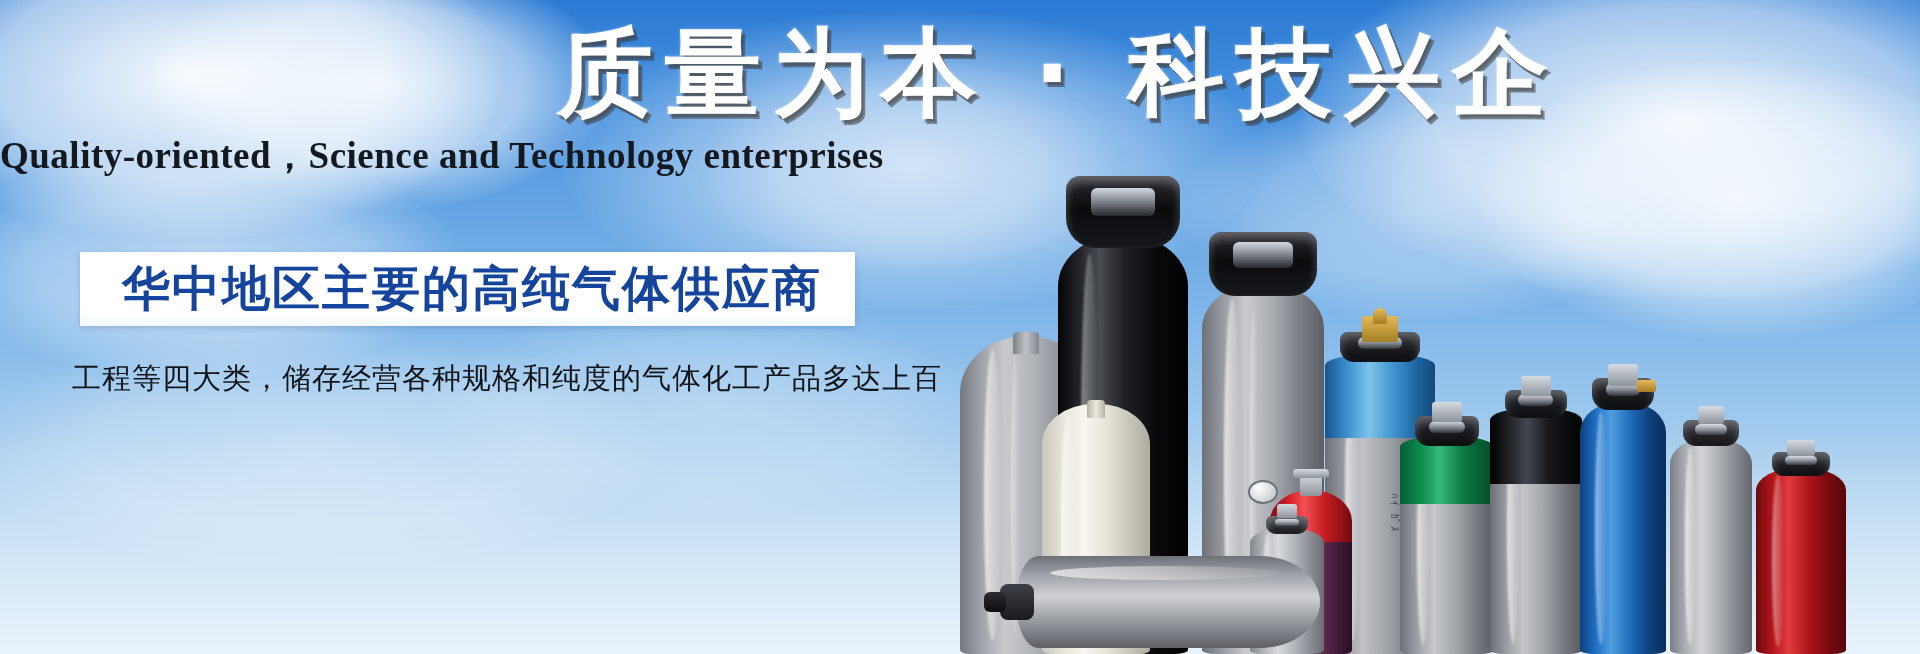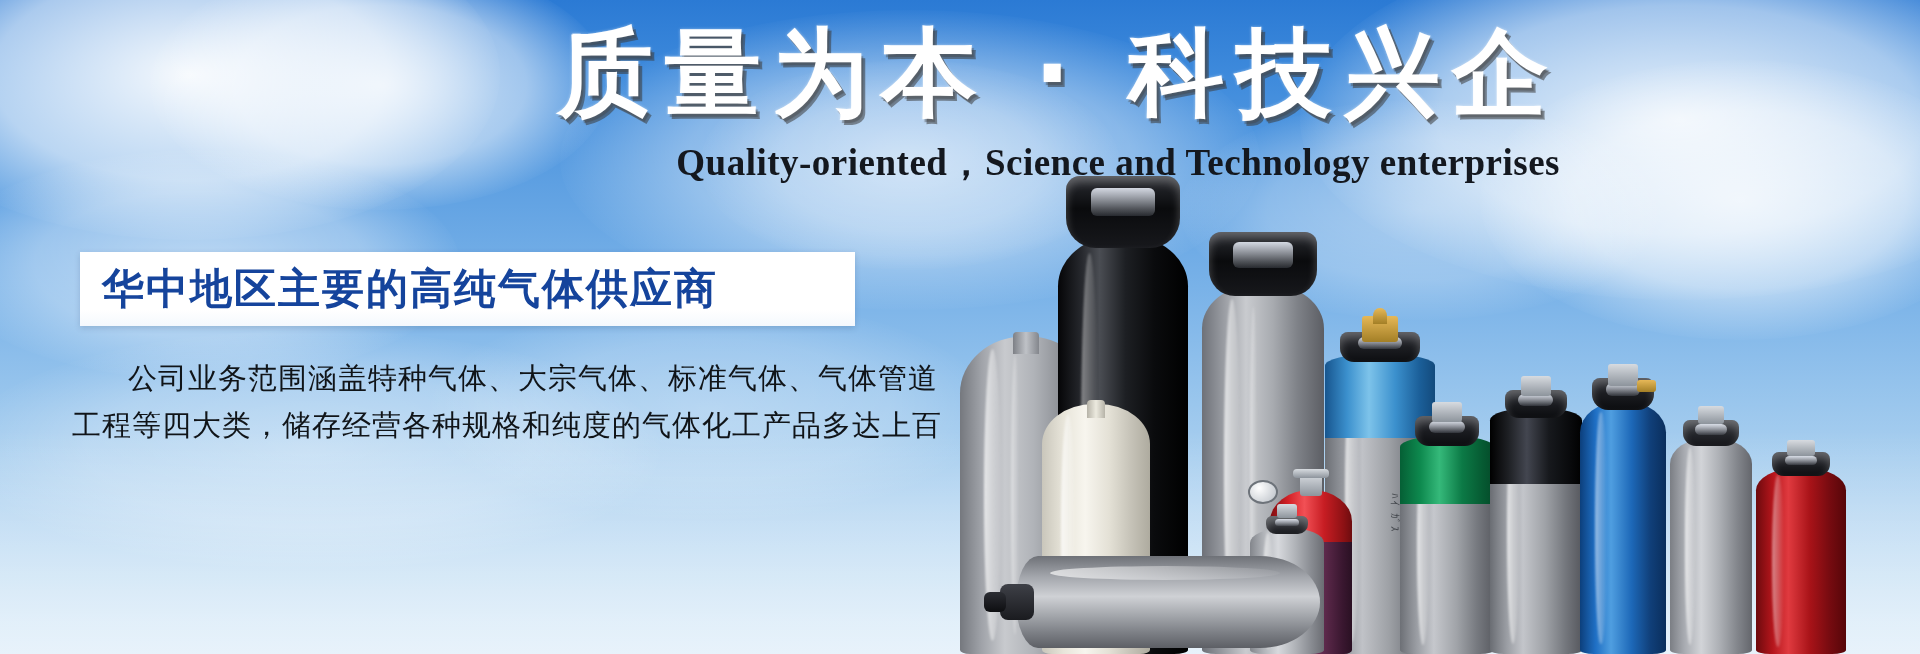--- a/index.html
+++ b/index.html
@@ -54,46 +54,46 @@
     font-size:96px;
     line-height:1.08;
     letter-spacing:12px;
     color:#ffffff;
     text-shadow: 4px 5px 0 rgba(60,60,60,.55),
                  2px 3px 1px rgba(70,70,70,.45),
                  0 0 3px rgba(255,255,255,.5);
     white-space:nowrap;
   }
   #headline-en {
-    position:absolute; left:0; top:138px; width:1560px;
-    text-align:right;
+    position:absolute; left:0; top:131px; width:1560px;
+    text-align:left;
     font-family:"Liberation Serif","DejaVu Serif", serif;
     font-weight:bold;
     font-size:37px;
     letter-spacing:.5px;
     color:#14181f;
     white-space:nowrap;
   }
 
   
   #subtitle-box {
     position:absolute;
     left:80px; top:252px;
     width:775px; height:74px;
     background:linear-gradient(to bottom,#ffffff 0%,#ffffff 78%,#f4f8fd 100%);
     box-shadow:0 2px 6px rgba(20,50,90,.18);
     display:flex; align-items:center;
   }
   #subtitle-text {
     font-family:"DejaVu Sans","Liberation Sans", sans-serif;
     font-weight:bold;
-    font-size:42px;
+    font-size:48px;
     letter-spacing:2px;
     color:#15449c;
-    padding-left:22px;
+    padding-left:42px;
     white-space:nowrap;
   }
 
   
   #body-paragraph {
     position:absolute;
     left:72px; top:355px;
     width:790px;
     font-family:"DejaVu Serif","Liberation Serif", serif;
     font-size:29px;
@@ -183,21 +183,20 @@
   <div class="cloud" id="cloud-haze"></div>
 
   <div id="headline-cn">质量为本 · 科技兴企</div>
   <div id="headline-en">Quality-oriented，Science and Technology enterprises</div>
 
   <div id="subtitle-box">
     <span id="subtitle-text">华中地区主要的高纯气体供应商</span>
   </div>
 
   <div id="body-paragraph">
-    <div class="line first">公司业务范围涵盖特种气体、大宗气体、标准气体、气体管道</div>
     <div class="line">工程等四大类，储存经营各种规格和纯度的气体化工产品多达上百</div>
   </div>
 
   <div id="cylinder-group">
 
     <div class="cyl" style="left:30px; width:132px; height:318px;">
       <div class="body" style="height:318px;
            background:linear-gradient(to right,#75787e 0%,#9fa2a8 16%,#c8cace 34%,#b0b3b8 56%,#8a8d93 78%,#66686e 100%);
            border-radius:50% 50% 10px 10px / 18% 18% 4px 4px;">
         <div class="shine"></div>

